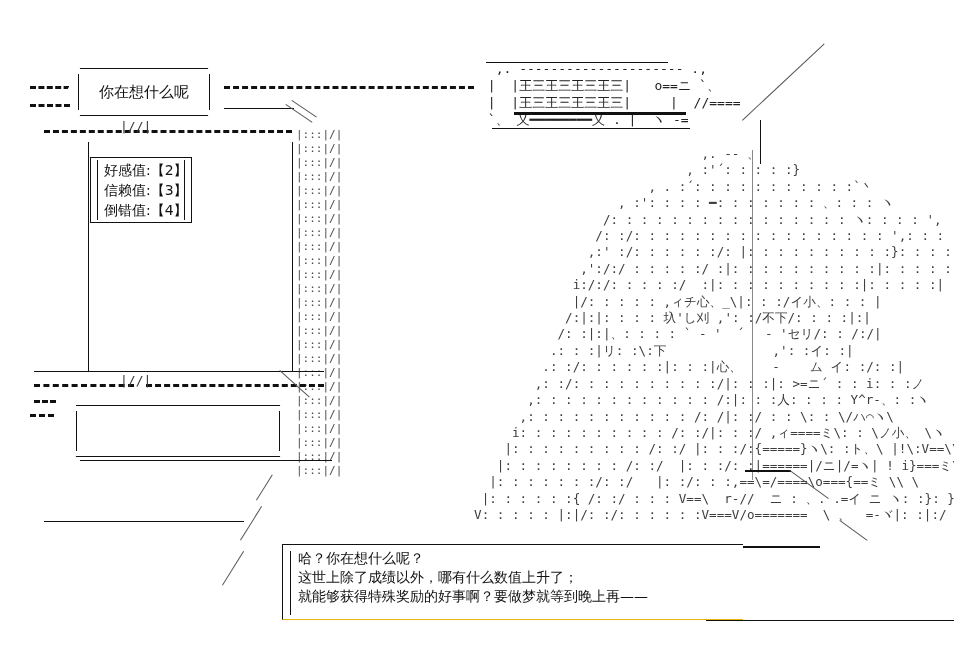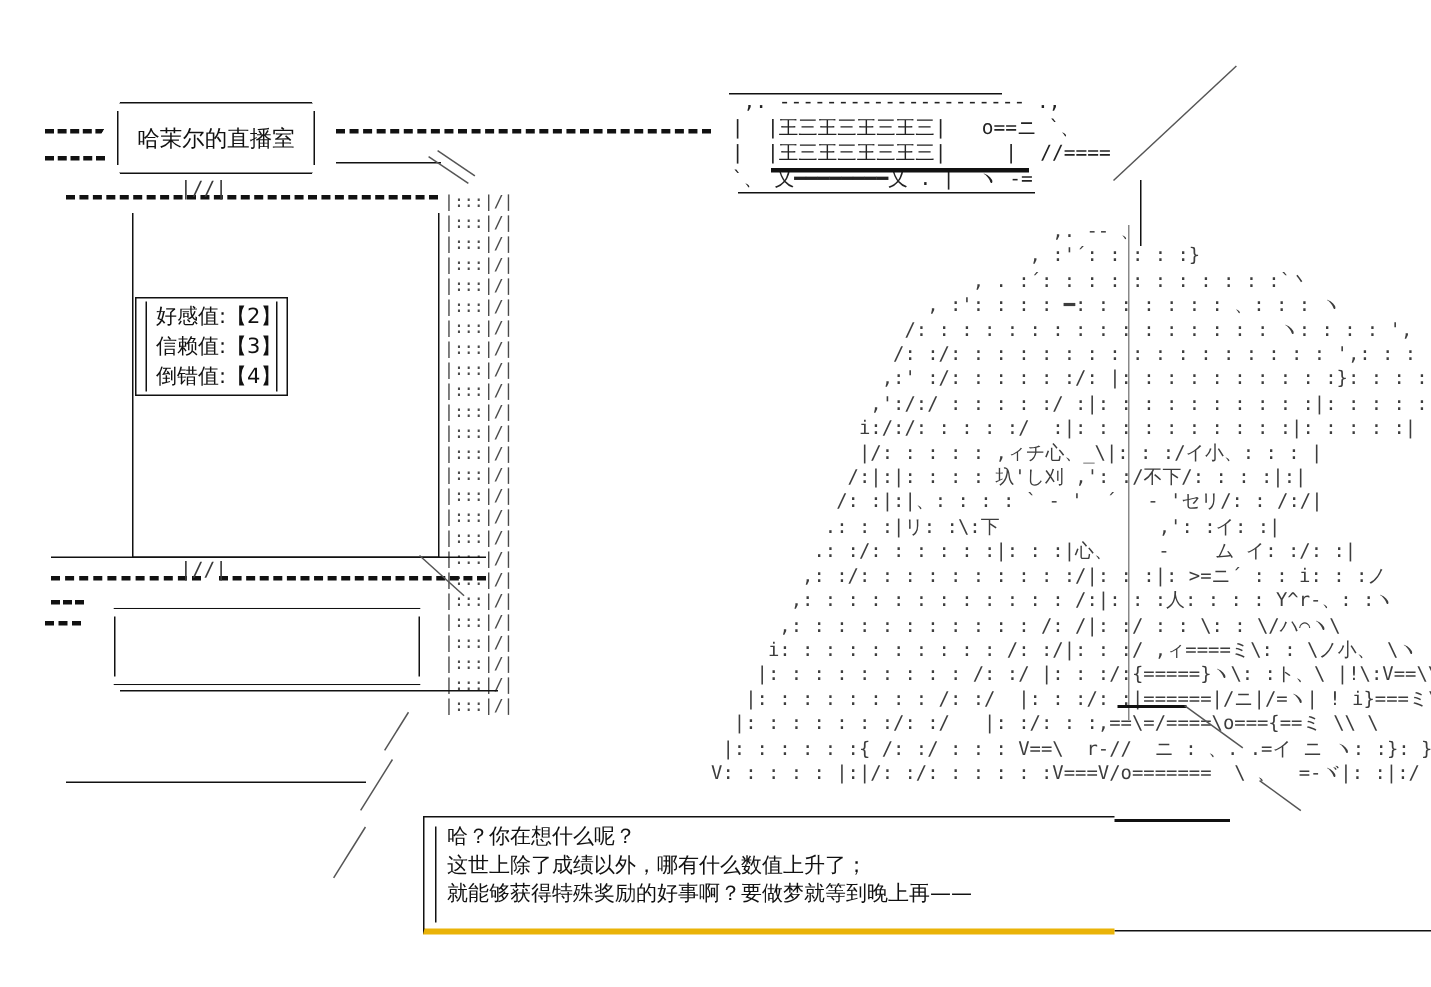--- a/index.html
+++ b/index.html
@@ -45,21 +45,20 @@
     display:flex;align-items:center;justify-content:center;
     font-size:15px;color:#111;
   }
   #title-plate .txt{position:relative;z-index:2;}
 
   
   #stats-box{
     position:absolute;left:90px;top:157px;width:100px;height:62px;
     background:#fff;border:1px solid #111;z-index:6;
     padding:2px 0 0 0;
-    margin-top:41px;
   }
   #stats-box .vbar{position:absolute;top:2px;bottom:2px;width:1px;background:#111;}
   #stats-box .vbar.l{left:6px;}
   #stats-box .vbar.r{right:6px;}
   #stats-box .row{
     position:relative;z-index:2;font-size:14px;line-height:20px;
     padding-left:13px;color:#111;white-space:nowrap;
   }
 
   
@@ -82,21 +81,21 @@
     font-size:15px;color:#111;
   }
   #name-plate .vbar{position:absolute;top:3px;bottom:3px;width:1px;background:#111;}
   #name-plate .vbar.l{left:6px;}
   #name-plate .vbar.r{right:6px;}
 
   
   #dialogue-box{
     position:absolute;left:282px;top:544px;width:460px;height:74px;z-index:7;
     background:#fff;
-    border-left:1px solid #111;border-top:1px solid #111;border-bottom:4px solid #eab308;
+    border-left:1px solid #111;border-top:1px solid #111;border-bottom:1px solid #eab308;
   }
   #dialogue-box .vbar{position:absolute;left:7px;top:6px;bottom:4px;width:1px;background:#111;}
   #dialogue-box .lines{
     position:relative;z-index:2;padding:4px 0 0 15px;
     font-size:14px;line-height:19px;color:#111;white-space:pre;
   }
 
   
   .baseline{position:absolute;border-top:1px solid #111;}
 </style>
@@ -114,21 +113,21 @@
 
   <div class="aa" style="left:120px;top:120px;font-size:13px;">|//|</div>
 
   <div class="diag" style="left:286px;top:104px;width:32px;transform:rotate(34deg);"></div>
   <div class="diag" style="left:292px;top:100px;width:30px;transform:rotate(34deg);"></div>
 
   <div id="title-plate" class="oct">
     <div class="inner"></div>
     <span class="bar l" style="position:absolute;top:6px;bottom:6px;left:12px;width:1px;background:#111;"></span>
     <span class="bar r" style="position:absolute;top:6px;bottom:6px;right:12px;width:1px;background:#111;"></span>
-    <span class="txt">哈茉尔的直播室</span>
+    <span class="txt">你在想什么呢</span>
   </div>
 
   <div id="stats-box">
     <span class="vbar l"></span>
     <span class="vbar r"></span>
     <div class="row">好感值:【2】</div>
     <div class="row">信赖值:【3】</div>
     <div class="row">倒错值:【4】</div>
   </div>
 

